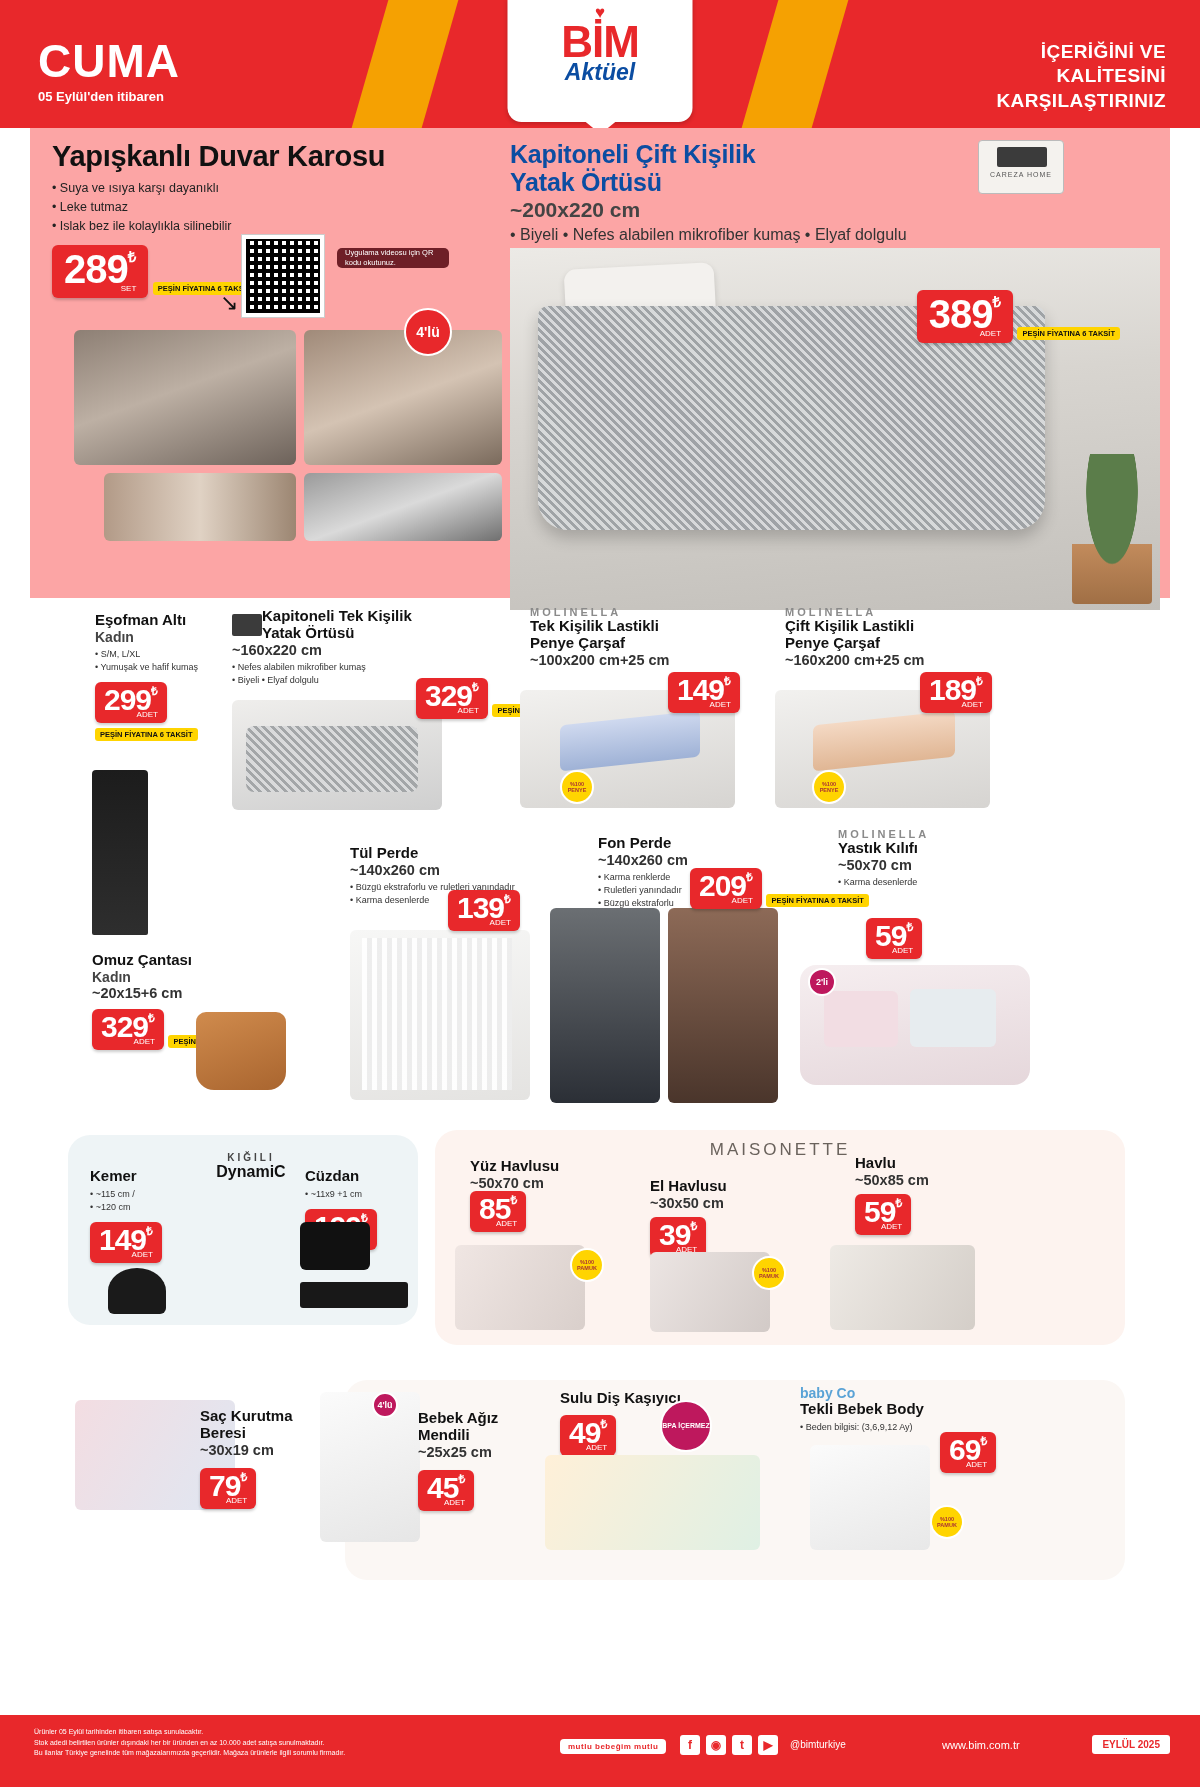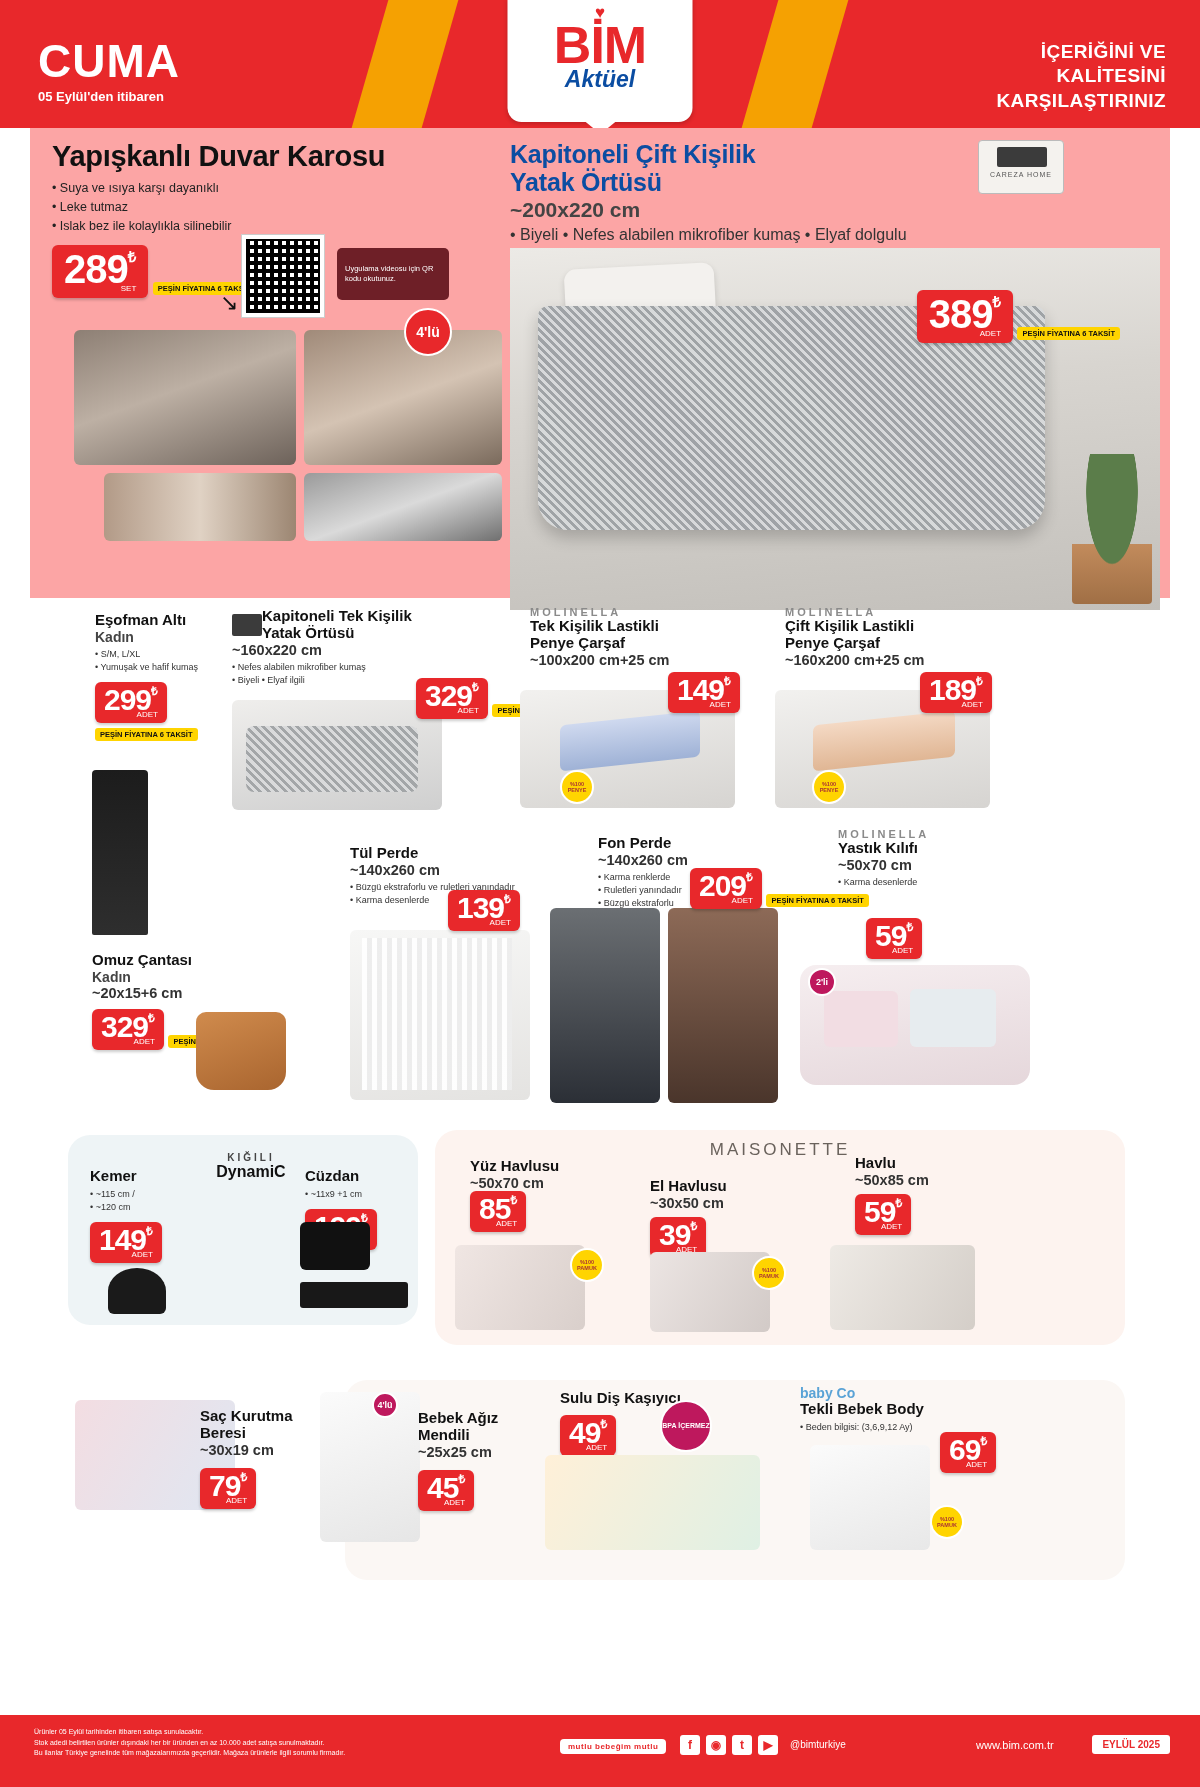--- a/index.html
+++ b/index.html
@@ -51,21 +51,21 @@
     text-align: center;
     box-shadow: 0 2px 4px rgba(0,0,0,.18);
   }
   .bim-heart {
     margin-top: 6px;
     font-size: 17px;
     color: #e8282b;
     line-height: 1;
   }
   .bim-word {
-    font-size: 52px;
+    font-size: 44px;
     font-weight: bold;
     color: #e8282b;
     letter-spacing: -1px;
     line-height: .95;
   }
   .bim-aktuel {
     font-size: 23px;
     font-style: italic;
     font-weight: bold;
     color: #0b4da2;
@@ -164,21 +164,21 @@
     border: 4px solid #fff;
     outline: 1px solid #ccc;
   }
   .qr-note {
     position: absolute;
     left: 285px; top: 108px;
     background: #6e1f27;
     color: #fff;
     font-size: 7.5px;
     line-height: 1.35;
-    padding: 16px 8px;
+    padding: 0 8px;
     border-radius: 5px;
     width: 112px;
   }
   .photo { position: absolute; background: #cfcfcf; border-radius: 6px; overflow: hidden; }
   .photo.tile1 { left: 22px; top: 190px; width: 222px; height: 135px;
      background: linear-gradient(160deg,#8d7f74 0%, #bdb0a4 45%, #6d625a 100%); }
   .photo.tile2 { left: 252px; top: 190px; width: 198px; height: 135px;
      background: linear-gradient(160deg,#a08a79 0%, #d4c3b3 50%, #7a6a5c 100%); }
   .photo.tile3 { left: 52px; top: 333px; width: 192px; height: 68px;
      background: linear-gradient(90deg,#b29a87,#e0d2c4,#9c8672); }
@@ -280,21 +280,21 @@
     background: #fff; border-radius: 4px; padding: 3px 8px;
     font-size: 8px; font-weight: bold; color: #e8282b; letter-spacing: .5px;
   }
   .socials { position: absolute; left: 680px; top: 20px; display: flex; gap: 6px; }
   .socials span {
     width: 20px; height: 20px; background: #fff; color: #e8282b;
     border-radius: 3px; font-size: 12px; font-weight: bold;
     display: flex; align-items: center; justify-content: center;
   }
   .foot-handle { position: absolute; left: 790px; top: 24px; color: #fff; font-size: 10px; }
-  .foot-site { position: absolute; left: 976px; top: 24px; color: #fff; font-size: 11px; }
+  .foot-site { position: absolute; left: 942px; top: 24px; color: #fff; font-size: 11px; }
   .foot-date {
     position: absolute; right: 30px; top: 20px;
     background: #fff; color: #e8282b; font-size: 10px; font-weight: bold;
     border-radius: 3px; padding: 4px 10px;
   }
 
   .seal {
     position: absolute; width: 34px; height: 34px; border-radius: 50%;
     background: #ffd400; color: #a33; font-size: 5.5px; font-weight: bold;
     display: flex; align-items: center; justify-content: center; text-align: center;
@@ -404,21 +404,21 @@
     <div style="display:flex; align-items:center; ">
       <div style="width:30px;height:22px;background:#3b3b3b;border-radius:2px;"></div>
       <div>
         <div class="p-title">Kapitoneli Tek Kişilik</div>
         <div class="p-title">Yatak Örtüsü</div>
       </div>
     </div>
     <div class="p-size">~160x220 cm</div>
     <div class="p-bul">
       <div>Nefes alabilen mikrofiber kumaş</div>
-      <div>Biyeli • Elyaf ilgili</div>
+      <div>Biyeli • Elyaf dolgulu</div>
     </div>
   </div>
   <div class="ph" style="left:232px; top:700px; width:210px; height:110px; background:linear-gradient(170deg,#efeeec,#cfcfcf);">
     <div style="position:absolute;left:14px;top:26px;width:172px;height:66px;background:repeating-linear-gradient(45deg,#d9dadb 0 3px,#a3a6a8 3px 6px);border-radius:8px;"></div>
   </div>
   <div style="position:absolute;left:416px;top:678px;">
     <div class="tag sm">
       <span class="num">329</span><span class="lira">₺</span>
       <span class="unit">ADET</span>
     </div>

